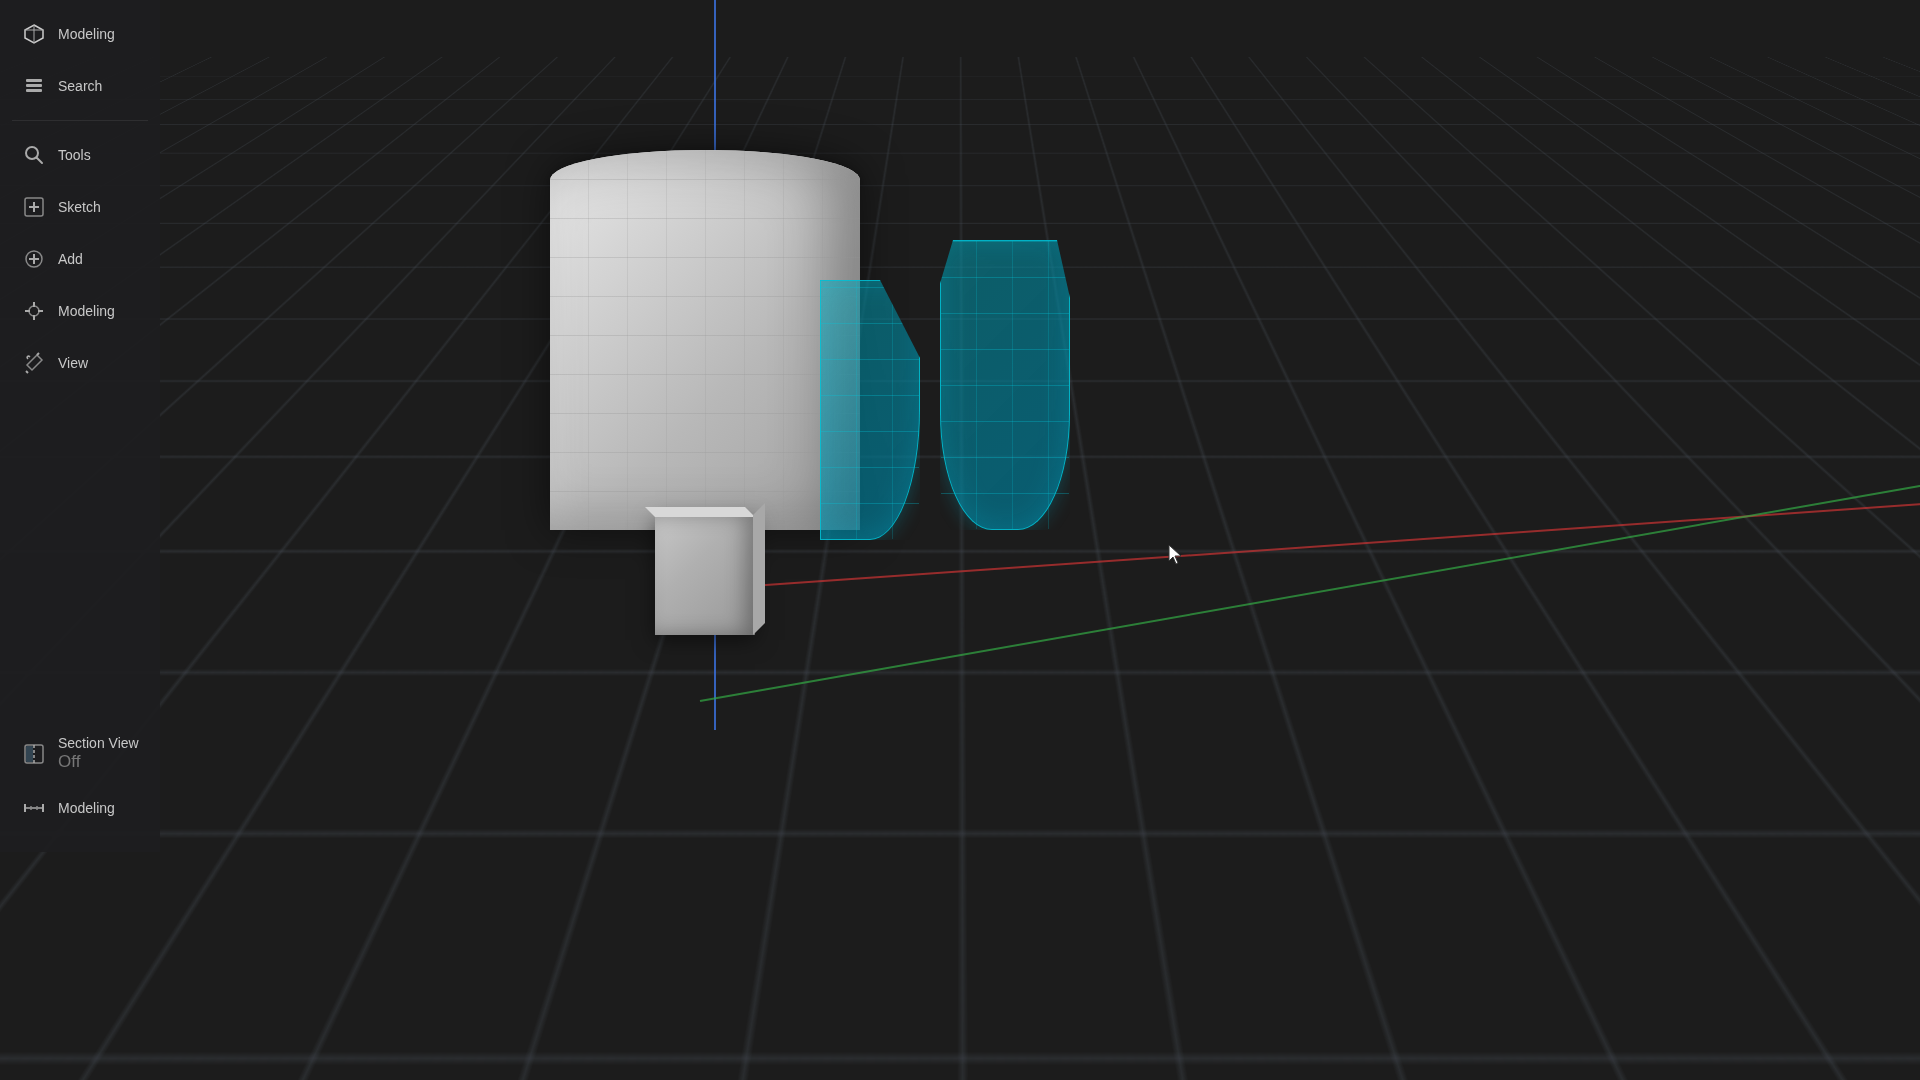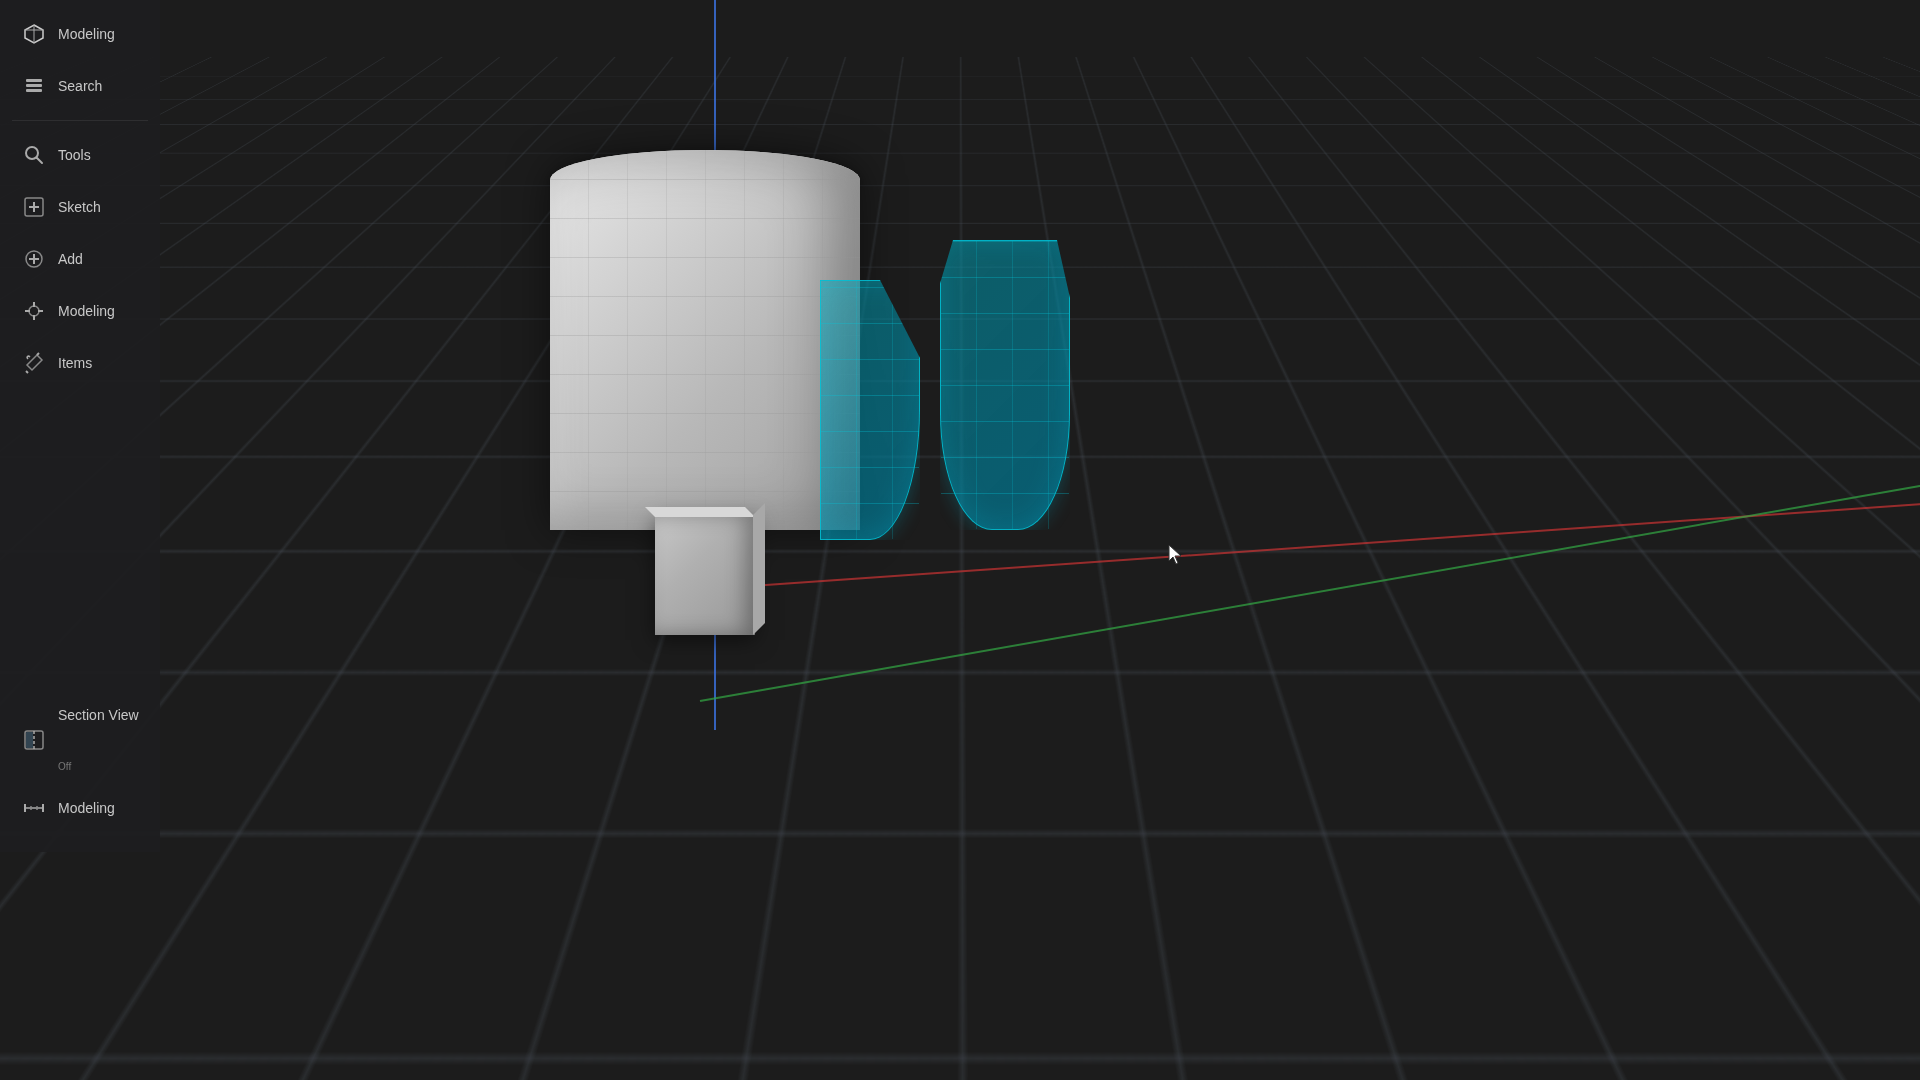--- a/index.html
+++ b/index.html
@@ -358,37 +358,37 @@
 
   <div class="sidebar-item">
     <div class="icon">
       <svg width="22" height="22" viewBox="0 0 22 22">
         <path d="M14 3 L19 8 L9 18 L4 13 Z" fill="none" stroke="#888" stroke-width="1.5"></path>
         <line x1="14" y1="3" x2="16" y2="1" stroke="#aaa" stroke-width="2"></line>
         <line x1="3" y1="19" x2="5" y2="21" stroke="#aaa" stroke-width="2"></line>
         <path d="M7 5 C5 3 3 5 5 7" fill="none" stroke="#aaa" stroke-width="1.5"></path>
       </svg>
     </div>
-    <span class="label">Items</span>
+    <span class="label">View</span>
   </div>
 
   <div class="sidebar-spacer"></div>
 
   <div class="sidebar-bottom">
     <div class="sidebar-item">
       <div class="icon">
         <svg width="22" height="22" viewBox="0 0 22 22">
           <rect x="2" y="2" width="18" height="18" rx="2" fill="none" stroke="#888" stroke-width="1.5"></rect>
           <line x1="11" y1="2" x2="11" y2="20" stroke="#aaa" stroke-width="1.5" stroke-dasharray="3,2"></line>
           <rect x="3" y="3" width="7" height="16" rx="1" fill="rgba(100,160,200,0.3)"></rect>
         </svg>
       </div>
       <div style="display:flex;flex-direction:column;gap:1px;">
         <span class="label">Section View</span>
-        <span style="font-size:10px;color:#777;margin-top:37px;">Off</span>
+        <span style="font-size:17px;color:#777;">Off</span>
       </div>
     </div>
 
     <div class="sidebar-item">
       <div class="icon">
         <svg width="22" height="22" viewBox="0 0 22 22">
           <line x1="2" y1="11" x2="20" y2="11" stroke="#aaa" stroke-width="1.5"></line>
           <line x1="2" y1="7" x2="2" y2="15" stroke="#aaa" stroke-width="2"></line>
           <line x1="20" y1="7" x2="20" y2="15" stroke="#aaa" stroke-width="2"></line>
           <line x1="8" y1="9" x2="8" y2="13" stroke="#888" stroke-width="1.5"></line>

